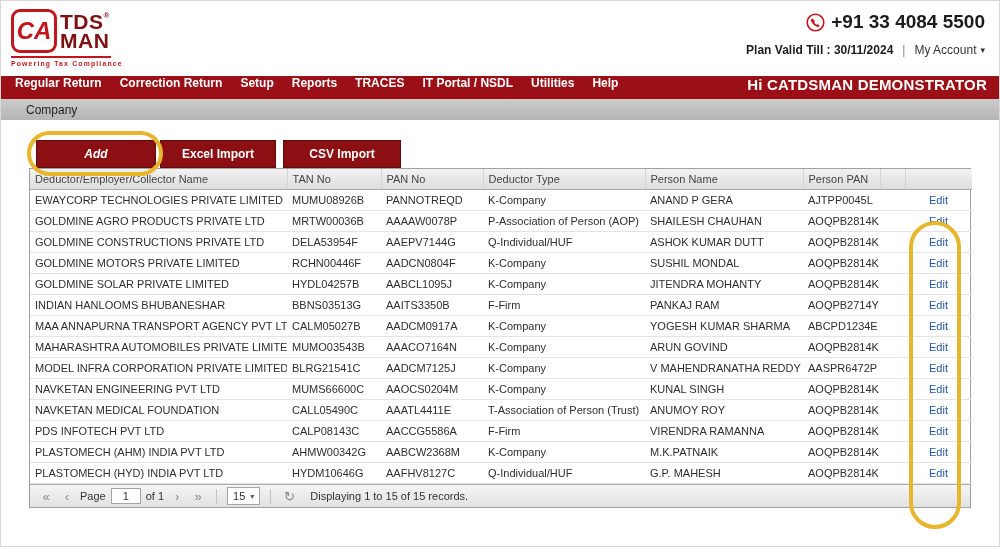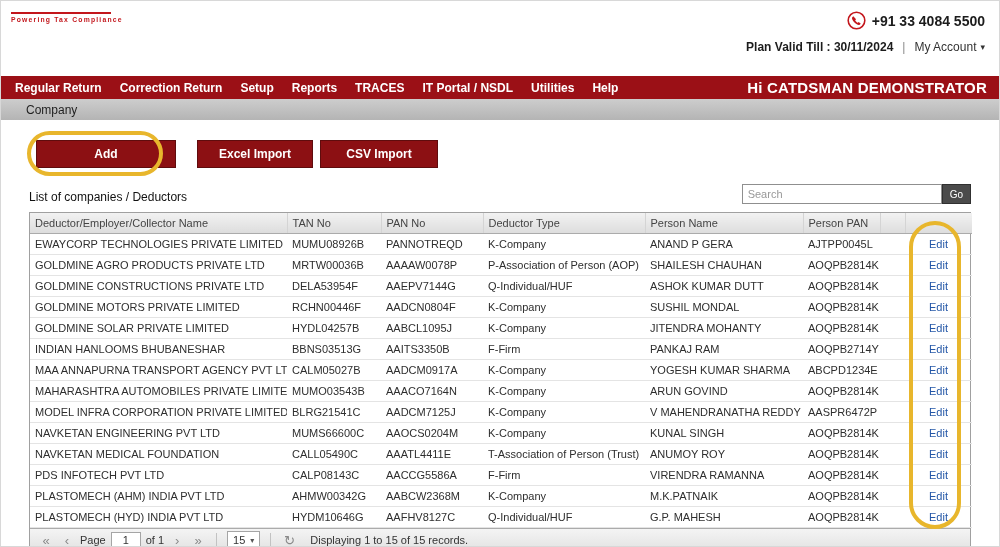--- a/index.html
+++ b/index.html
@@ -15,43 +15,43 @@
 
   
   .topbar{height:75px;display:flex;justify-content:space-between;align-items:flex-start;padding:8px 14px 0 10px;background:#fff;}
   .logo-row{display:flex;align-items:stretch;gap:3px;height:44px;}
   .logo-ca{border:3px solid #c3161c;border-radius:9px;width:46px;display:flex;align-items:center;justify-content:center;
     font-size:24px;font-weight:bold;font-style:italic;color:#c3161c;}
   .logo-stack{display:flex;flex-direction:column;justify-content:center;font-weight:bold;color:#7c1013;font-size:21px;line-height:0.92;letter-spacing:0.5px;}
   .reg{font-size:8px;vertical-align:top;color:#7c1013;font-style:normal;}
   .logo-tagline{margin-top:3px;border-top:2px solid #c3161c;padding-top:2px;font-size:6.8px;letter-spacing:1.2px;color:#c3161c;font-weight:bold;width:100px;white-space:nowrap;}
   .top-right{display:flex;flex-direction:column;align-items:flex-end;gap:10px;padding-top:2px;}
-  .phone-row{display:flex;align-items:center;gap:6px;font-size:14px;font-weight:bold;color:#1c1c1c;}
+  .phone-row{display:flex;align-items:center;gap:6px;font-size:19px;font-weight:bold;color:#1c1c1c;}
   .phone-icon{width:19px;height:19px;display:inline-flex;}
   .account-row{display:flex;align-items:center;gap:9px;font-size:12px;color:#1c1c1c;}
   .plan-valid{font-weight:bold;}
   .vsep{color:#8a8a8a;}
   .my-account{cursor:pointer;color:#333;display:inline-flex;align-items:center;gap:4px;}
   .caret{font-size:9px;color:#333;}
 
   
-  .mainnav{background:var(--brand);height:23px;display:flex;align-items:center;justify-content:space-between;padding:0 12px 0 14px;}
+  .mainnav{background:var(--brand);height:23px;display:flex;align-items:flex-start;justify-content:space-between;padding:0 12px 0 14px;}
   .nav-menu{display:flex;gap:18px;}
   .nav-item{color:#fff;font-size:12px;font-weight:bold;cursor:pointer;white-space:nowrap;}
   .nav-greeting{color:#fff;font-size:15px;font-weight:bold;letter-spacing:0.2px;}
 
   
   .breadcrumb-bar{background:linear-gradient(#cdcdcd,#b4b4b4);height:21px;display:flex;align-items:center;padding-left:25px;font-size:12px;color:#1f1f1f;}
 
   
   .toolbar{margin:20px 0 0 35px;display:flex;align-items:center;}
   .btn{height:28px;font-size:12px;font-weight:bold;cursor:pointer;font-family:inherit;}
   .btn.maroon{background:var(--btn);color:#fff;border:1px solid #5f0c0d;}
   .btn.gray{background:#e6e6e6;color:#444;border:1px solid #9a9a9a;font-weight:normal;}
-  .w-add{width:140px;margin-right:21px;}
+  .w-add{width:120px;margin-right:4px;font-style:italic;}
   .w-excel{width:116px;margin-right:7px;}
   .w-csv{width:118px;margin-right:14px;}
   .w-dash{width:103px;}
 
   
   .list-head{display:flex;justify-content:space-between;align-items:flex-end;margin:16px 28px 8px;}
   .list-title{font-size:12px;color:#111;}
   .search-wrap{display:flex;align-items:center;}
   .search-input{width:200px;height:20px;border:1px solid #8f8f8f;font-size:11px;padding:0 5px;font-family:inherit;color:#333;}
   .search-input::placeholder{color:#999;}
@@ -82,20 +82,27 @@
   .annot-add{left:26px;top:130px;width:136px;height:45px;border-radius:23px;}
   .annot-edit{left:908px;top:220px;width:52px;height:308px;border-radius:26px;}
 </style>
 </head>
 <body>
 
 <div class="page">
 
   <div class="topbar">
     <div class="logo">
+      <div class="logo-row">
+        <div class="logo-ca">CA</div>
+        <div class="logo-stack">
+          <div><span>TDS</span><span class="reg">®</span></div>
+          <div>MAN</div>
+        </div>
+      </div>
       <div class="logo-tagline">Powering Tax Compliance</div>
     </div>
     <div class="top-right">
       <div class="phone-row">
         <span class="phone-icon">
           <svg viewBox="0 0 24 24" width="19" height="19">
             <circle cx="12" cy="12" r="10.5" fill="none" stroke="#c3161c" stroke-width="2"></circle>
             <path d="M8 6.6 6.6 8c-.9 1.4.3 4 2.8 6.6 2.6 2.5 5.2 3.7 6.6 2.8l1.4-1.4-2.6-2.2-1.2 1.1c-.9-.3-3-2.4-3.3-3.3l1.1-1.2z" fill="#c3161c"></path>
           </svg>
         </span>
@@ -129,27 +136,20 @@
   <div class="breadcrumb-bar">
     <span>Company</span>
   </div>
 
   <div class="toolbar">
     <button class="btn maroon w-add">Add</button>
     <button class="btn maroon w-excel">Excel Import</button>
     <button class="btn maroon w-csv">CSV Import</button>
   </div>
 
-  <div class="list-head">
-    <div class="list-title">List of companies / Deductors</div>
-    <div class="search-wrap">
-      <input class="search-input" type="text" placeholder="Search" style="">
-      <button class="go-btn">Go</button>
-    </div>
-  </div>
 
   <div class="table-wrap">
     <table>
       <colgroup>
         <col style="width:257px">
           <col style="width:94px">
           <col style="width:102px">
           <col style="width:162px">
         <col style="width:158px">
           <col style="width:77px">

